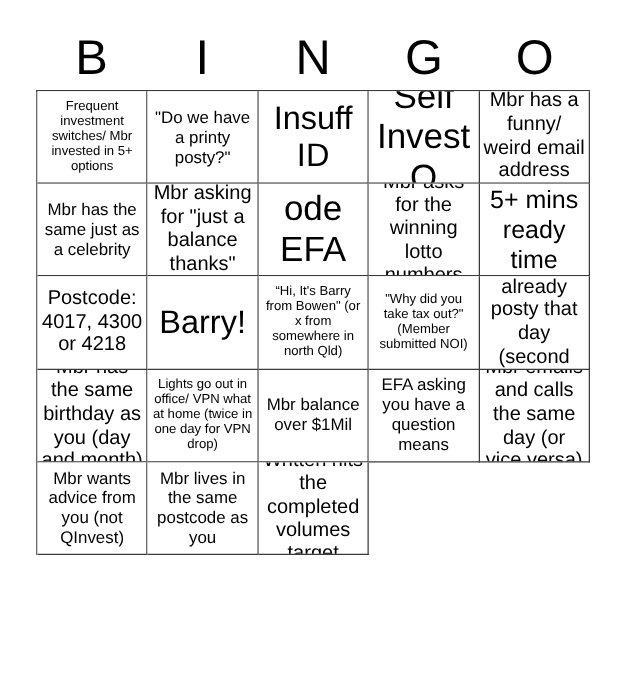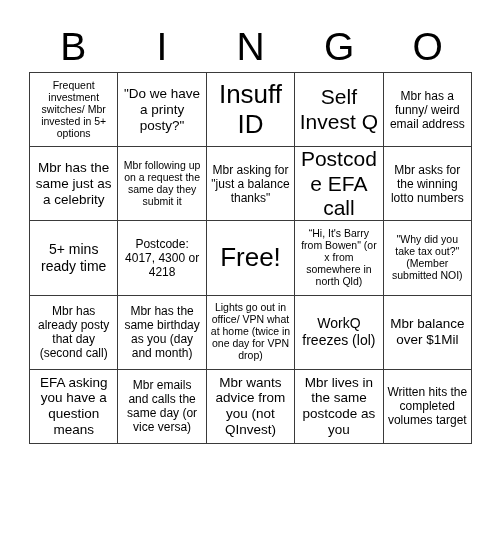--- a/index.html
+++ b/index.html
@@ -78,24 +78,24 @@
     width: 100%;
     text-align: center;
     line-height: 1.16;
     color: #000000;
     word-wrap: break-word;
     hyphens: none;
   }
 
   
   .sz-xs  .cell-text { font-size: 10.5px; line-height: 1.14; }
-  .sz-s   .cell-text { font-size: 12px;   line-height: 1.17; }
+  .sz-s   .cell-text { font-size: 16px;   line-height: 1.17; }
   .sz-m   .cell-text { font-size: 13.5px; line-height: 1.18; }
-  .sz-l   .cell-text { font-size: 14px;   line-height: 1.2;  }
-  .sz-xl  .cell-text { font-size: 21px;   line-height: 1.16; }
+  .sz-l   .cell-text { font-size: 20px;   line-height: 1.2;  }
+  .sz-xl  .cell-text { font-size: 28px;   line-height: 1.16; }
   .sz-xxl .cell-text { font-size: 26px;   line-height: 1.14; }
 </style>
 </head>
 <body>
 
 <div id="bingo-card">
 
   <div id="bingo-header">
       <div class="header-letter">B</div>
       <div class="header-letter">I</div>
@@ -116,58 +116,52 @@
       </div>
       <div class="bingo-cell sz-xl">
         <span class="cell-text">Self Invest Q</span>
       </div>
       <div class="bingo-cell sz-s">
         <span class="cell-text">Mbr has a funny/ weird email address</span>
       </div>
       <div class="bingo-cell sz-m">
         <span class="cell-text">Mbr has the same just as a celebrity</span>
       </div>
-      <div class="bingo-cell sz-xs">
-        <span class="cell-text">Mbr following up on a request the same day they submit it</span>
-      </div>
       <div class="bingo-cell sz-s">
         <span class="cell-text">Mbr asking for "just a balance thanks"</span>
       </div>
       <div class="bingo-cell sz-xl">
         <span class="cell-text">Postcode EFA call</span>
       </div>
       <div class="bingo-cell sz-s">
         <span class="cell-text">Mbr asks for the winning lotto numbers</span>
       </div>
       <div class="bingo-cell sz-l">
         <span class="cell-text">5+ mins ready time</span>
       </div>
       <div class="bingo-cell sz-s">
         <span class="cell-text">Postcode: 4017, 4300 or 4218</span>
       </div>
       <div class="bingo-cell sz-xxl">
-        <span class="cell-text">Free!</span>
+        <span class="cell-text">Barry!</span>
       </div>
       <div class="bingo-cell sz-xs">
         <span class="cell-text">“Hi, It's Barry from Bowen" (or x from somewhere in north Qld)</span>
       </div>
       <div class="bingo-cell sz-xs">
         <span class="cell-text">"Why did you take tax out?" (Member submitted NOI)</span>
       </div>
       <div class="bingo-cell sz-s">
         <span class="cell-text">Mbr has already posty that day (second call)</span>
       </div>
       <div class="bingo-cell sz-s">
         <span class="cell-text">Mbr has the same birthday as you (day and month)</span>
       </div>
       <div class="bingo-cell sz-xs">
         <span class="cell-text">Lights go out in office/ VPN what at home (twice in one day for VPN drop)</span>
-      </div>
-      <div class="bingo-cell sz-l">
-        <span class="cell-text">WorkQ freezes (lol)</span>
       </div>
       <div class="bingo-cell sz-m">
         <span class="cell-text">Mbr balance over $1Mil</span>
       </div>
       <div class="bingo-cell sz-m">
         <span class="cell-text">EFA asking you have a question means</span>
       </div>
       <div class="bingo-cell sz-s">
         <span class="cell-text">Mbr emails and calls the same day (or vice versa)</span>
       </div>

